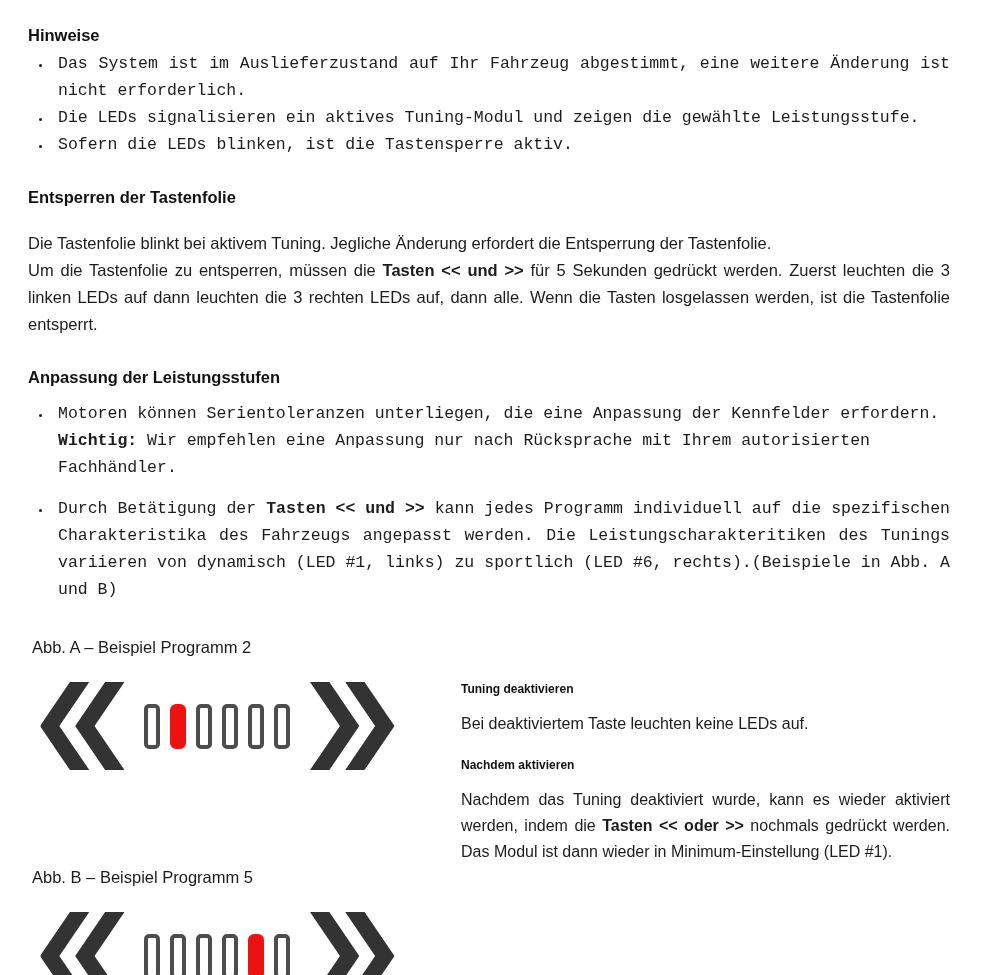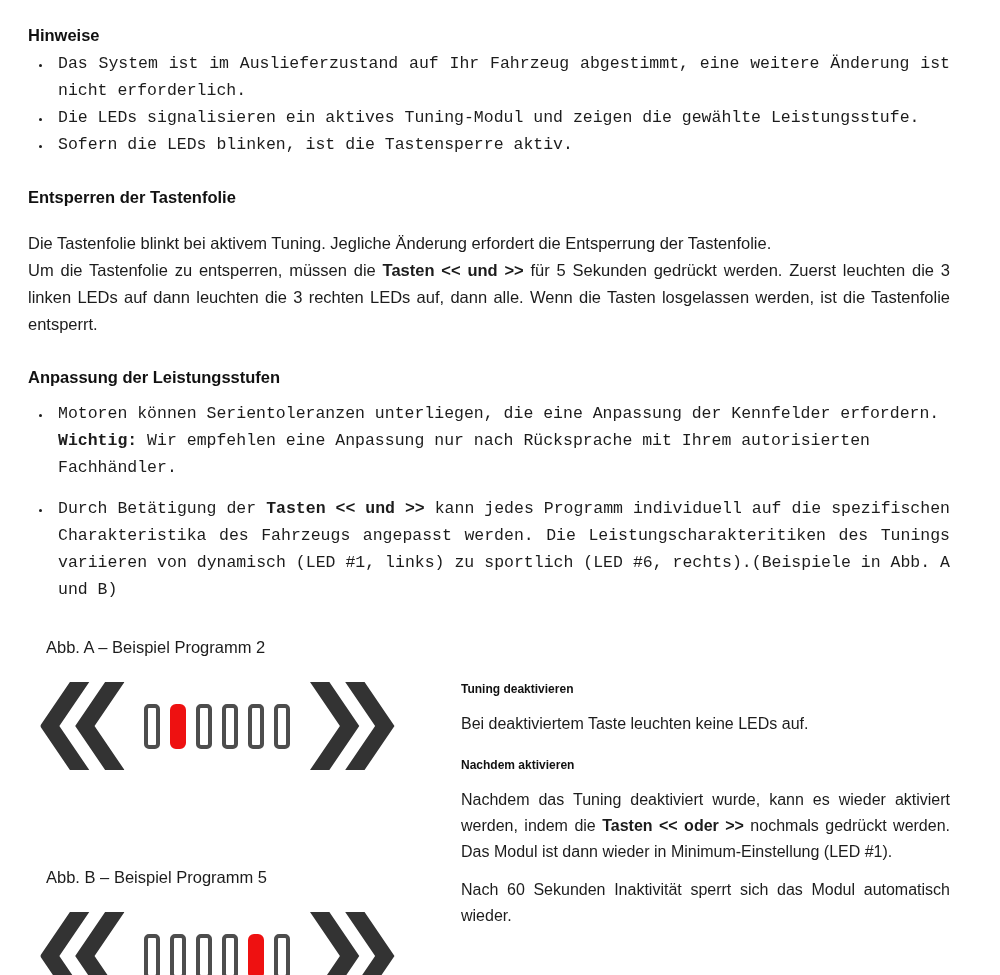--- a/index.html
+++ b/index.html
@@ -23,21 +23,21 @@
   p.body{margin:0;font-size:16.5px;line-height:27px;}
   .sec-entsperren{margin-top:28px;}
   .sec-entsperren .h{margin-bottom:22px;}
   .sec-anpassung{margin-top:28px;}
   .sec-anpassung .h{margin-bottom:12px;}
   ul.bullets.spaced li + li{margin-top:14px;}
   
   .columns{display:flex;margin-top:29px;align-items:flex-start;}
   .col-left{width:433px;flex:0 0 433px;}
   .col-right{flex:1;min-width:0;}
-  .fig-caption{font-size:16.5px;line-height:22px;margin:4px 0 0 18px;}
+  .fig-caption{font-size:16.5px;line-height:22px;margin:4px 0 0 4px;}
   .fig-graphic{display:flex;align-items:center;margin:24px 0 0 12px;}
   .chevron-svg{height:88px;width:auto;display:block;flex:0 0 auto;}
   .chevron-left{transform:scaleX(-1);}
   .led-row{display:flex;align-items:center;gap:10px;margin:0 20px;}
   .led{
     width:16px;height:45px;border:4px solid var(--led-outline);
     border-radius:5px;background:#fff;display:inline-block;
   }
   .led.led-active{
     background:var(--led-active);border-color:var(--led-active);border-radius:6px;
@@ -121,17 +121,16 @@
         </svg>
       </div>
     </div>
 
     <div class="col-right">
       <p class="h">Tuning deaktivieren</p>
       <p>Bei deaktiviertem Taste leuchten keine LEDs auf.</p>
 
       <p class="h second">Nachdem aktivieren</p>
       <p class="justify"><span>Nachdem das Tuning deaktiviert wurde, kann es wieder aktiviert werden, indem die </span><strong>Tasten &lt;&lt; oder &gt;&gt;</strong><span> nochmals gedrückt werden. Das Modul ist dann wieder in Minimum-Einstellung (LED #1).</span></p>
-      <p class="justify">Nach 60 Sekunden Inaktivität sperrt sich das Modul automatisch wieder.</p>
     </div>
 
   </div>
 </div>
 
 </body></html>

